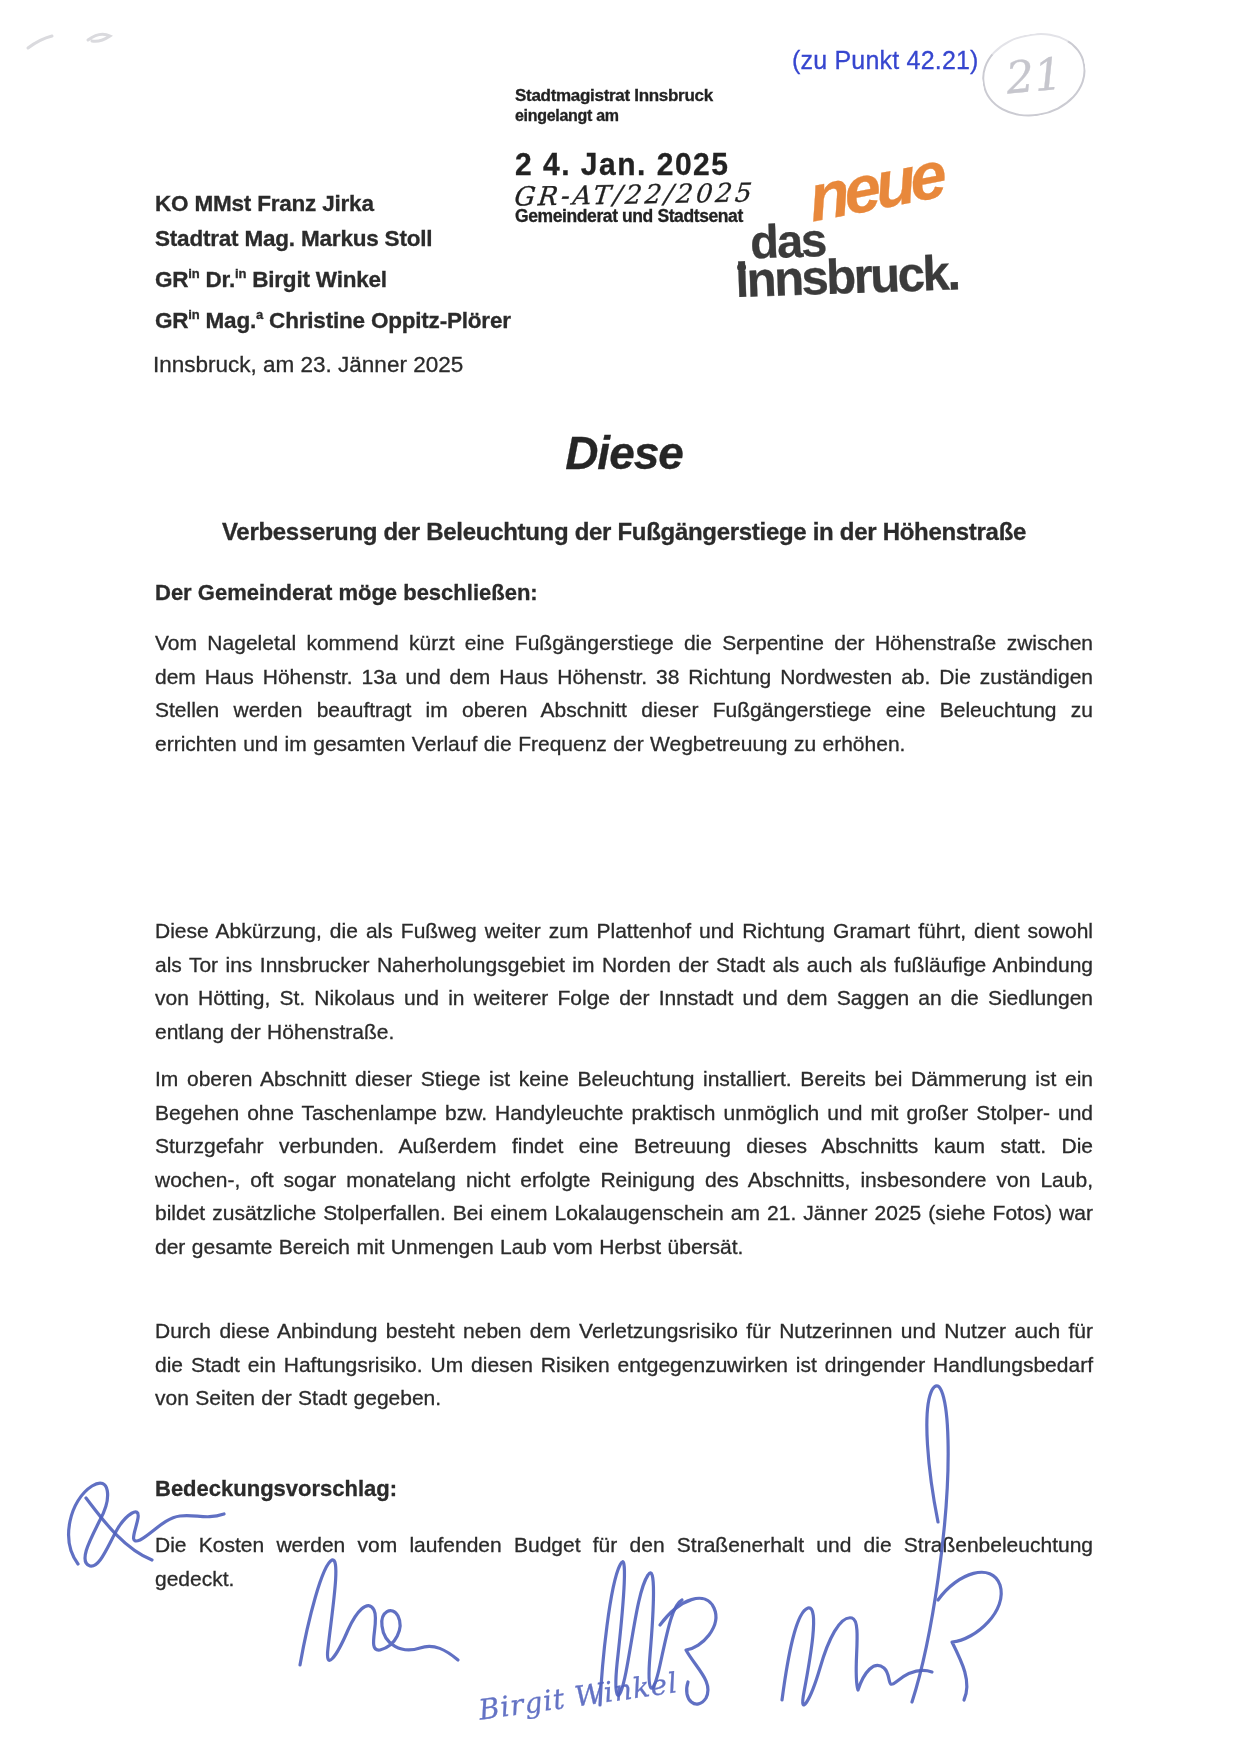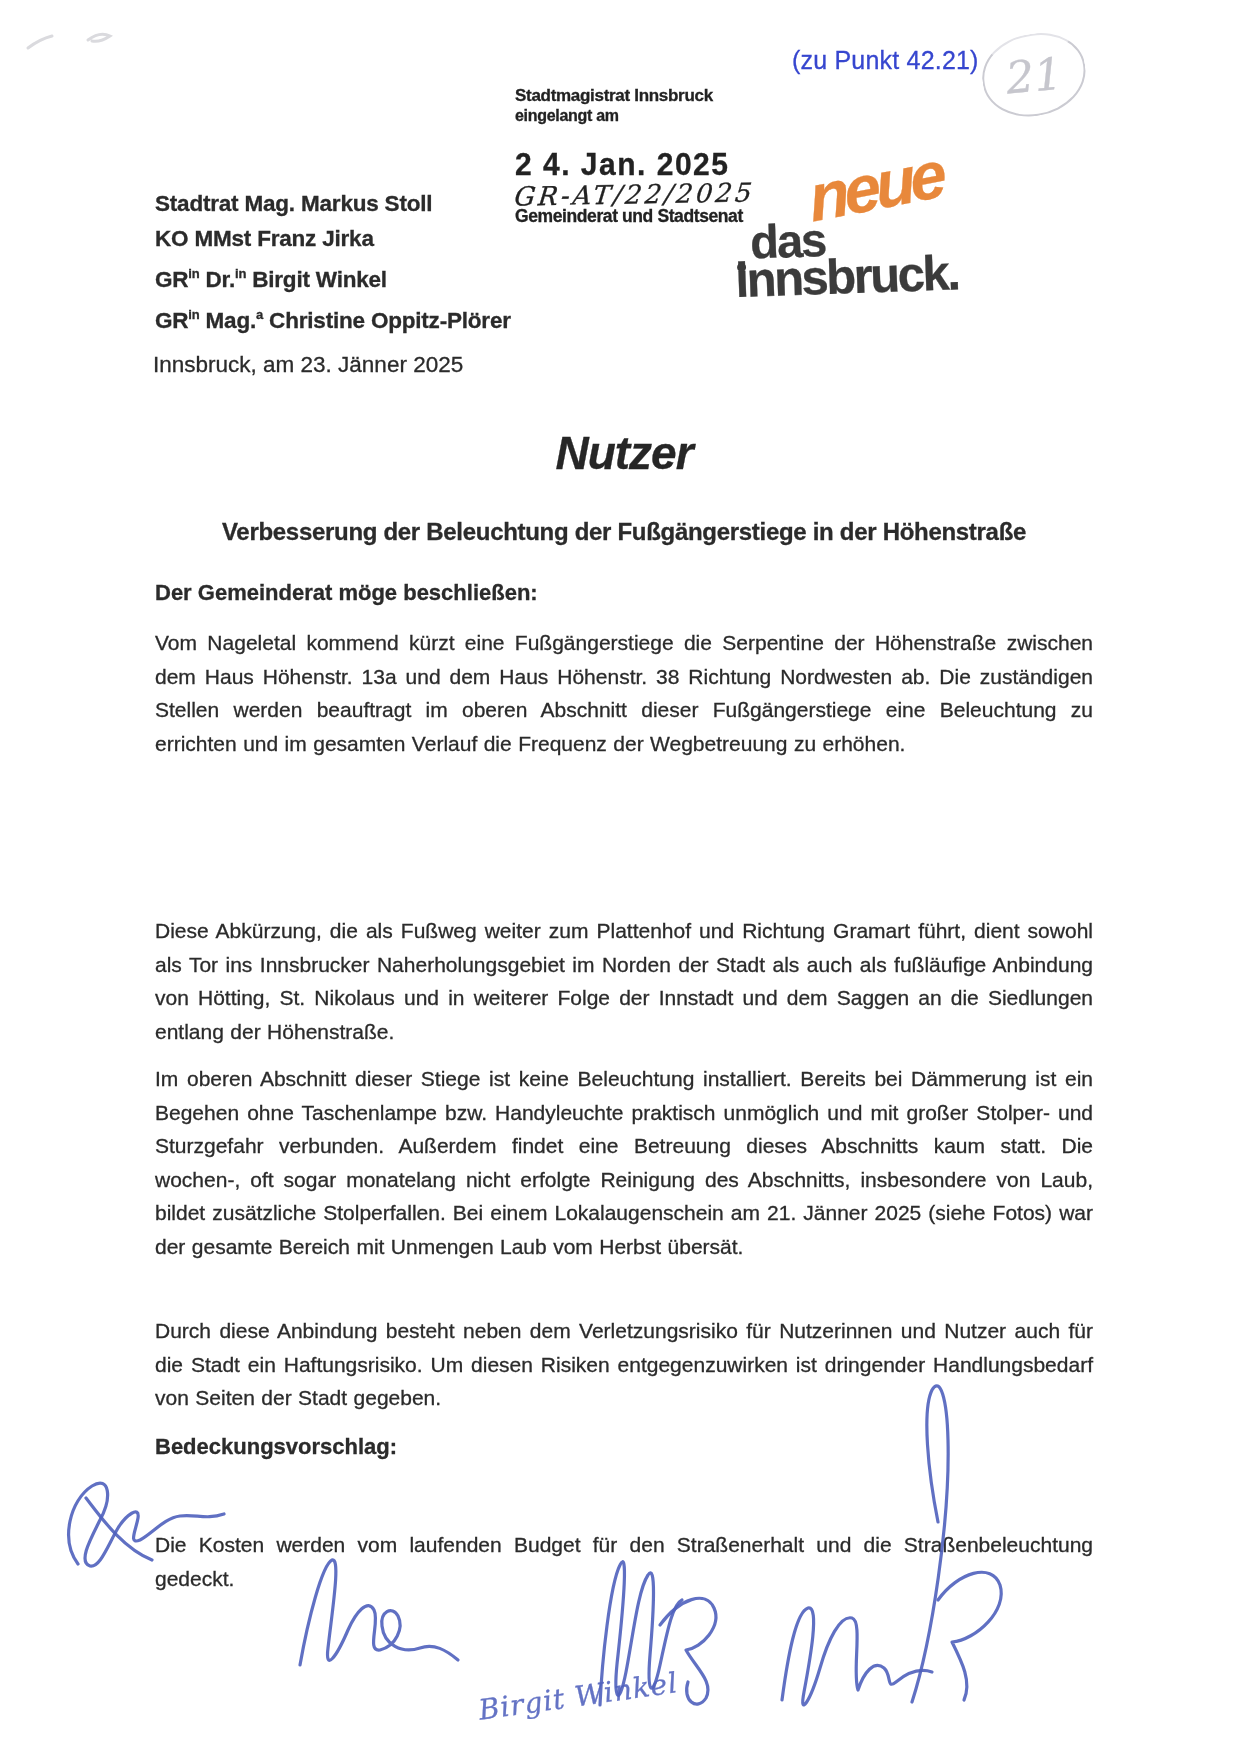--- a/index.html
+++ b/index.html
@@ -95,46 +95,46 @@
 
   <div class="stamp">
     <div class="stamp-office">Stadtmagistrat Innsbruck</div>
     <div class="stamp-label">eingelangt am</div>
     <div class="stamp-date">2 4. Jan. 2025</div>
     <div class="stamp-ref">GR-AT/22/2025</div>
     <div class="stamp-dept">Gemeinderat und Stadtsenat</div>
   </div>
 
   <div class="senders">
+      <div><span>KO MMst Franz Jirka</span></div>
       <div><span>Stadtrat Mag. Markus Stoll</span></div>
-      <div><span>KO MMst Franz Jirka</span></div>
       <div><span>GR</span><sup>in</sup><span> Dr.</span><sup>in</sup><span> Birgit Winkel</span></div>
       <div><span>GR</span><sup>in</sup><span> Mag.</span><sup>a</sup><span> Christine Oppitz-Plörer</span></div>
     </div>
 
   <div class="logo">
     <i class="logo-dot"></i>
     <span class="logo-das">das</span>
     <span class="logo-neue">neue</span>
     <span class="logo-innsbruck">innsbruck.</span>
   </div>
 
   <div class="place-date">Innsbruck, am 23. Jänner 2025</div>
 
-  <div class="title">Nutzer</div>
+  <div class="title">Diese</div>
   <div class="subtitle">Verbesserung der Beleuchtung der Fußgängerstiege in der Höhenstraße</div>
 
   <div class="h-bold" style="top:580px">Der Gemeinderat möge beschließen:</div>
   <div class="para" style="top:626px">Vom Nageletal kommend kürzt eine Fußgängerstiege die Serpentine der Höhenstraße zwischen dem Haus Höhenstr. 13a und dem Haus Höhenstr. 38 Richtung Nordwesten ab. Die zuständigen Stellen werden beauftragt im oberen Abschnitt dieser Fußgängerstiege eine Beleuchtung zu errichten und im gesamten Verlauf die Frequenz der Wegbetreuung zu erhöhen.</div>
 
   <div class="para" style="top:914px">Diese Abkürzung, die als Fußweg weiter zum Plattenhof und Richtung Gramart führt, dient sowohl als Tor ins Innsbrucker Naherholungsgebiet im Norden der Stadt als auch als fußläufige Anbindung von Hötting, St. Nikolaus und in weiterer Folge der Innstadt und dem Saggen an die Siedlungen entlang der Höhenstraße.</div>
   <div class="para" style="top:1062px">Im oberen Abschnitt dieser Stiege ist keine Beleuchtung installiert. Bereits bei Dämmerung ist ein Begehen ohne Taschenlampe bzw. Handyleuchte praktisch unmöglich und mit großer Stolper- und Sturzgefahr verbunden. Außerdem findet eine Betreuung dieses Abschnitts kaum statt. Die wochen-, oft sogar monatelang nicht erfolgte Reinigung des Abschnitts, insbesondere von Laub, bildet zusätzliche Stolperfallen. Bei einem Lokalaugenschein am 21. Jänner 2025 (siehe Fotos) war der gesamte Bereich mit Unmengen Laub vom Herbst übersät.</div>
   <div class="para" style="top:1314px">Durch diese Anbindung besteht neben dem Verletzungsrisiko für Nutzerinnen und Nutzer auch für die Stadt ein Haftungsrisiko. Um diesen Risiken entgegenzuwirken ist dringender Handlungsbedarf von Seiten der Stadt gegeben.</div>
 
-  <div class="h-bold" style="top:1434px">Bedeckungsvorschlag:</div>
+  <div class="h-bold" style="top:1476px">Bedeckungsvorschlag:</div>
   <div class="para" style="top:1528px">Die Kosten werden vom laufenden Budget für den Straßenerhalt und die Straßenbeleuchtung gedeckt.</div>
 
   <div class="handwritten-name">Birgit Winkel</div>
 
   <svg class="overlay" viewBox="0 0 1243 1756" aria-hidden="true">
     <g>
       <path class="pencil" d="M28 48 C36 42 44 38 52 36"></path>
       <path class="pencil" d="M88 40 C96 34 104 33 110 36 C104 40 98 42 92 41"></path>
     </g>
     <g>

